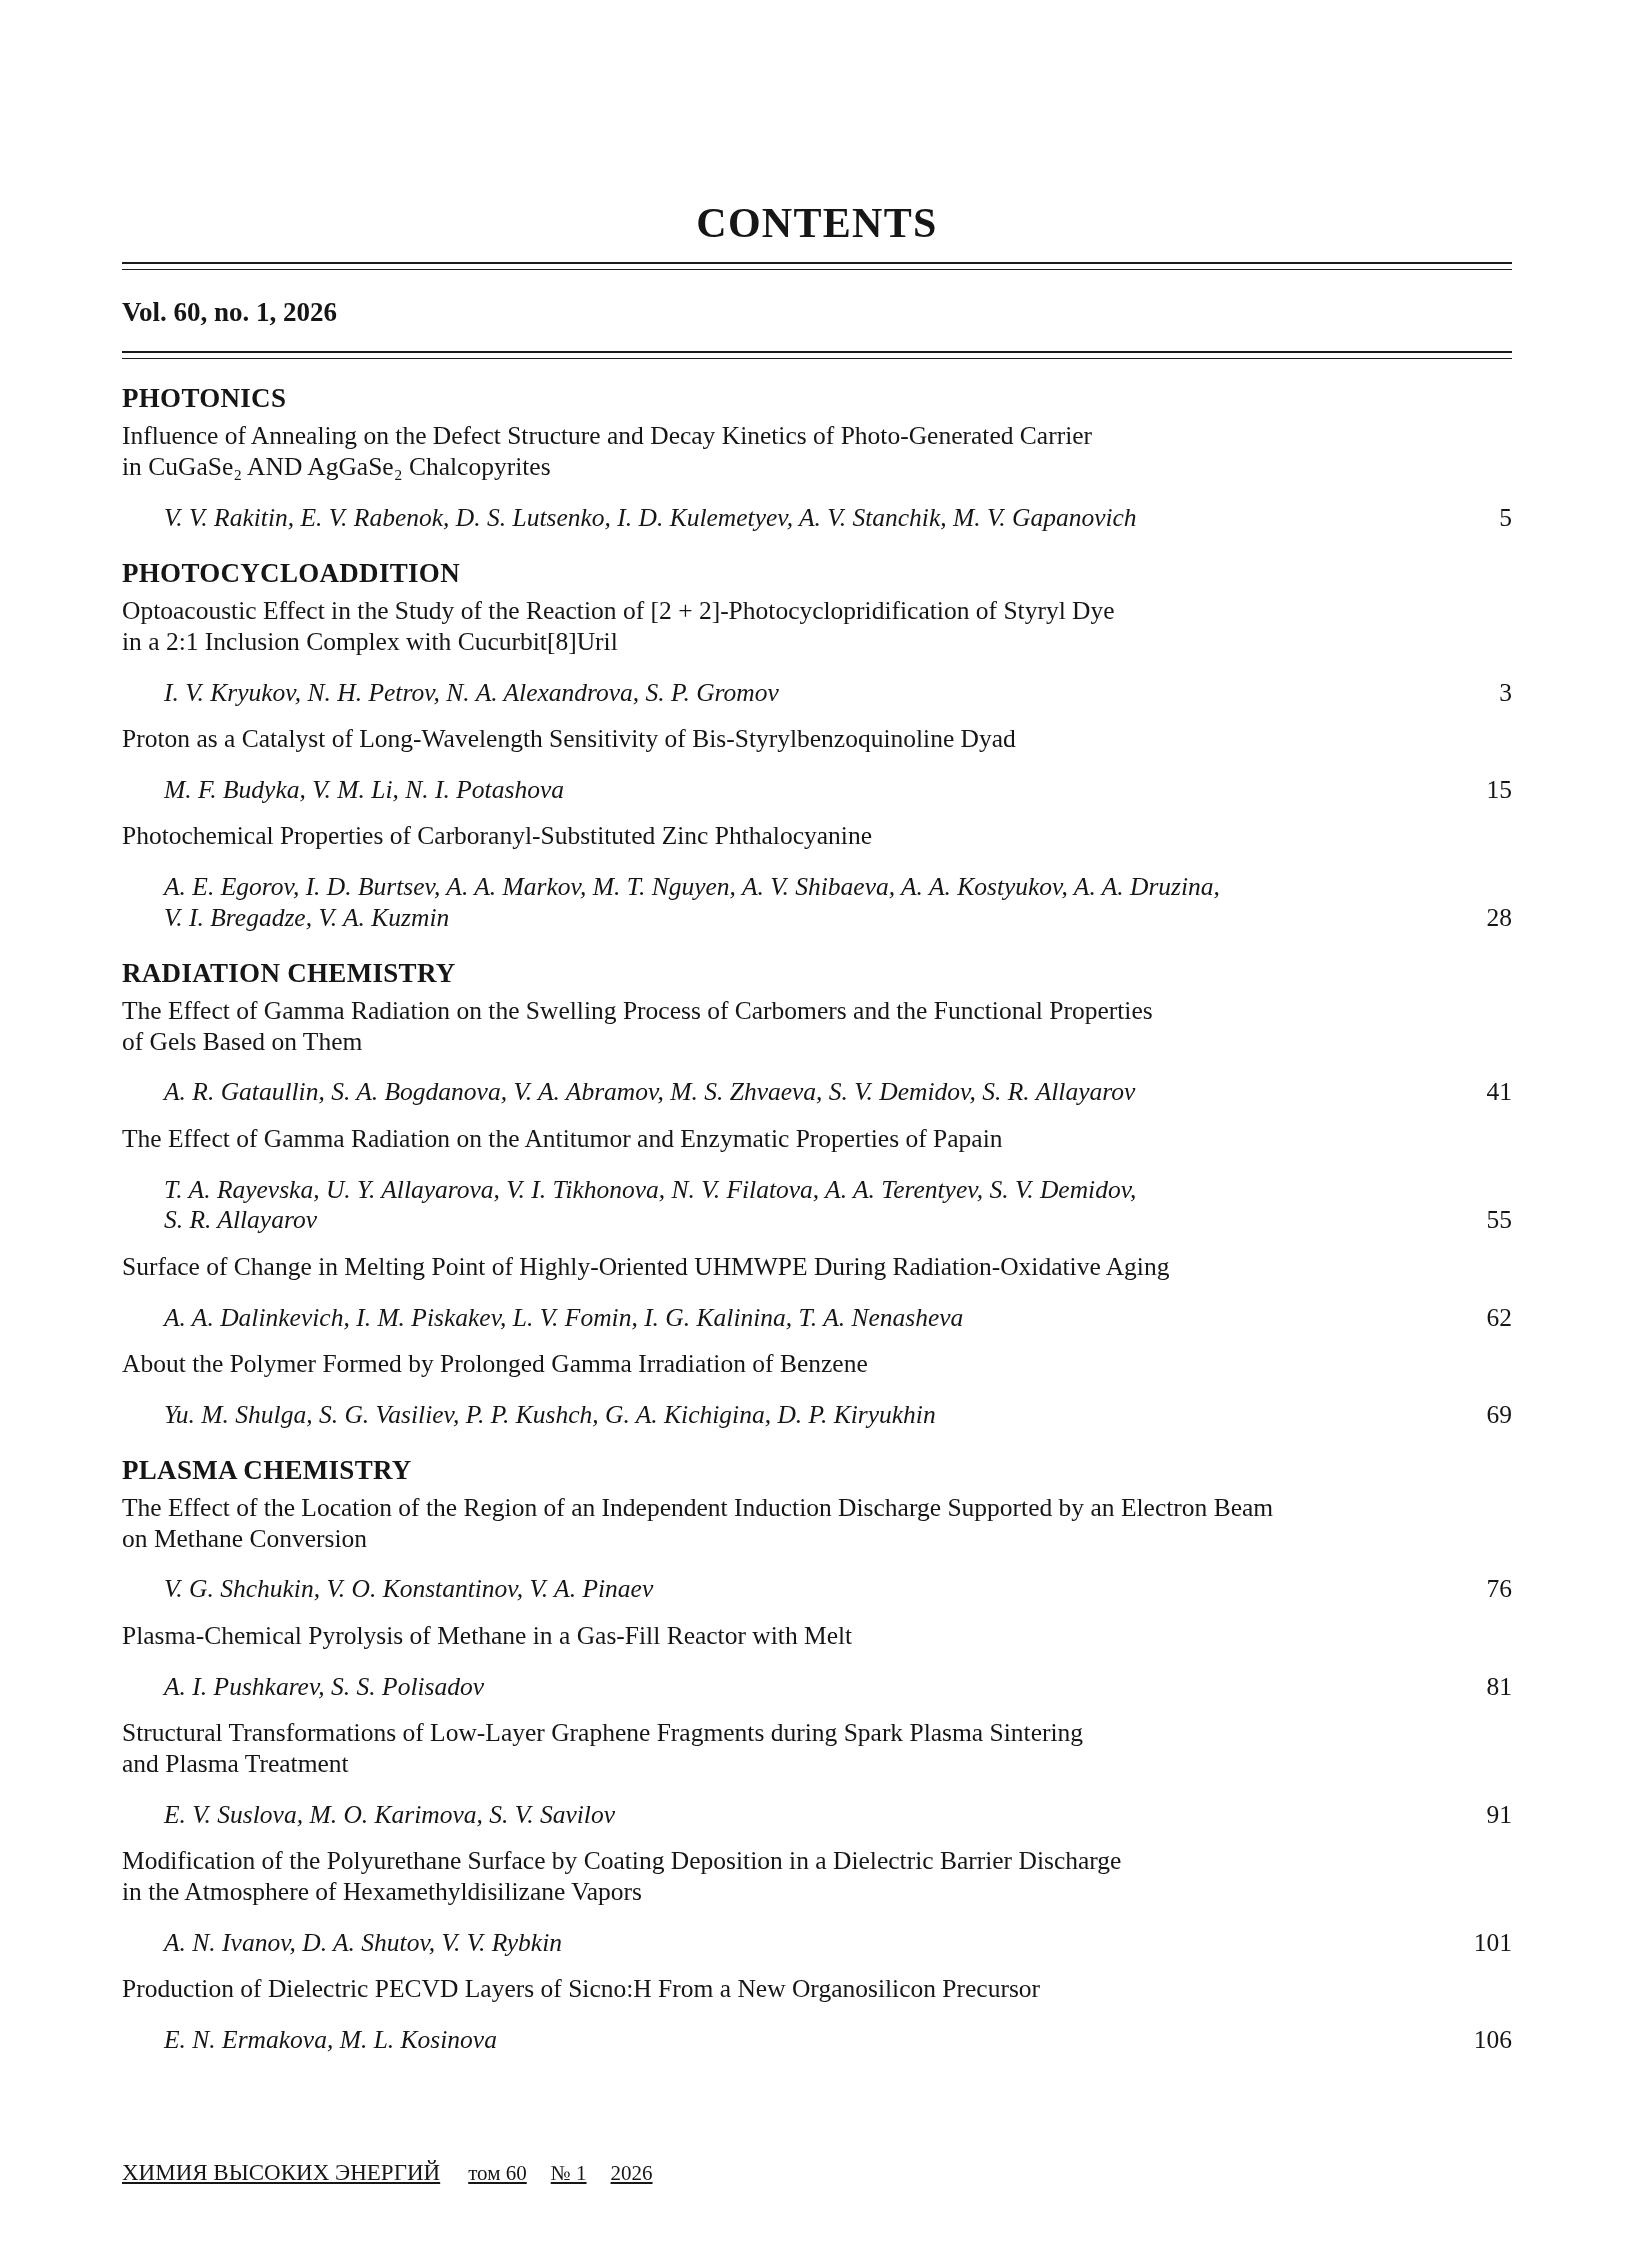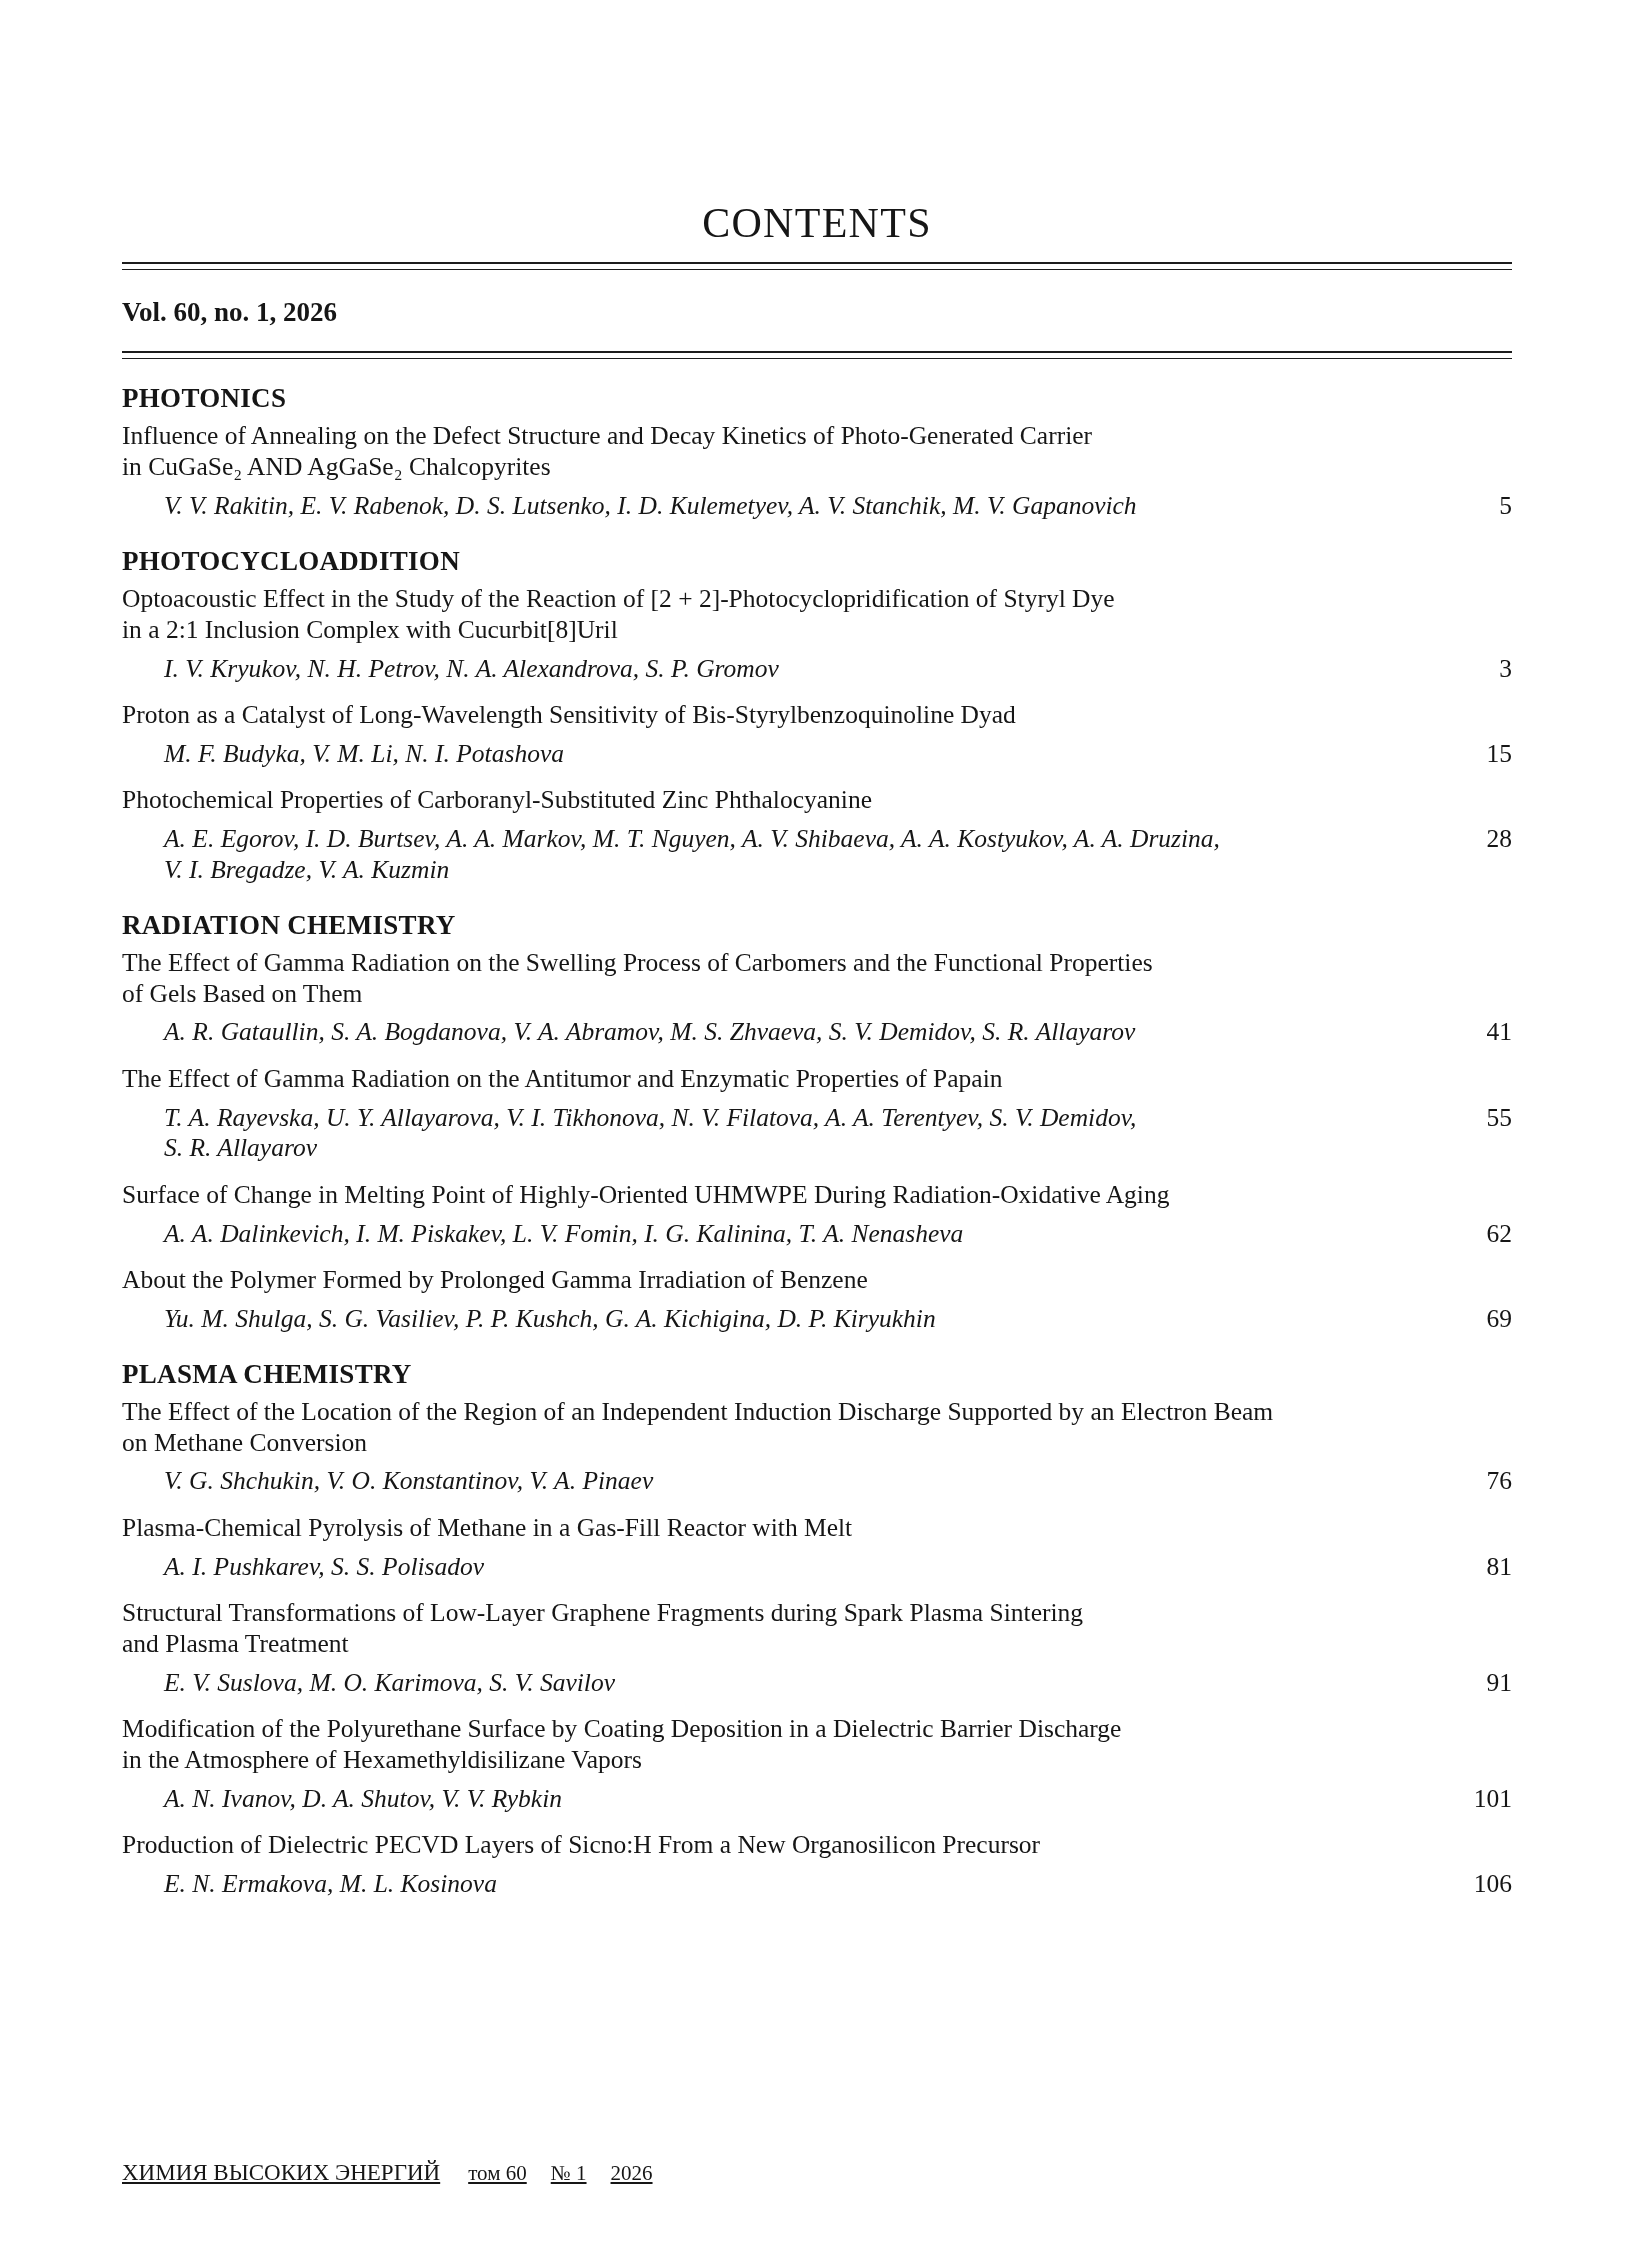--- a/index.html
+++ b/index.html
@@ -16,21 +16,21 @@
     width: 1626px;
     height: 2261px;
     background: #ffffff;
     position: relative;
   }
   .content {
     padding: 199px 114px 0 122px;
   }
   .doc-title {
     font-size: 42px;
-    font-weight: normal;
+    font-weight: bold;
     text-align: center;
     letter-spacing: 1.3px;
     line-height: 1.15;
     margin-bottom: 15px;
   }
   .rule {
     border-top: 2.7px solid #1c1c1c;
     border-bottom: 1.3px solid #1c1c1c;
     height: 8px;
   }
@@ -53,22 +53,22 @@
   .section:first-of-type .section-heading { margin-top: 23px; }
   .entry { margin-bottom: 15.5px; }
   .entry-title {
     font-size: 25.5px;
     line-height: 1.21;
     white-space: pre-line;
   }
   .entry-row {
     display: flex;
     justify-content: space-between;
-    align-items: flex-start;
-    margin-top: 8px;
+    align-items: flex-end;
+    margin-top: 20px;
   }
   .entry-authors {
     font-size: 25.5px;
     font-style: italic;
     line-height: 1.21;
     white-space: pre-line;
     padding-left: 42px;
     flex: 1;
   }
   .entry-page {

